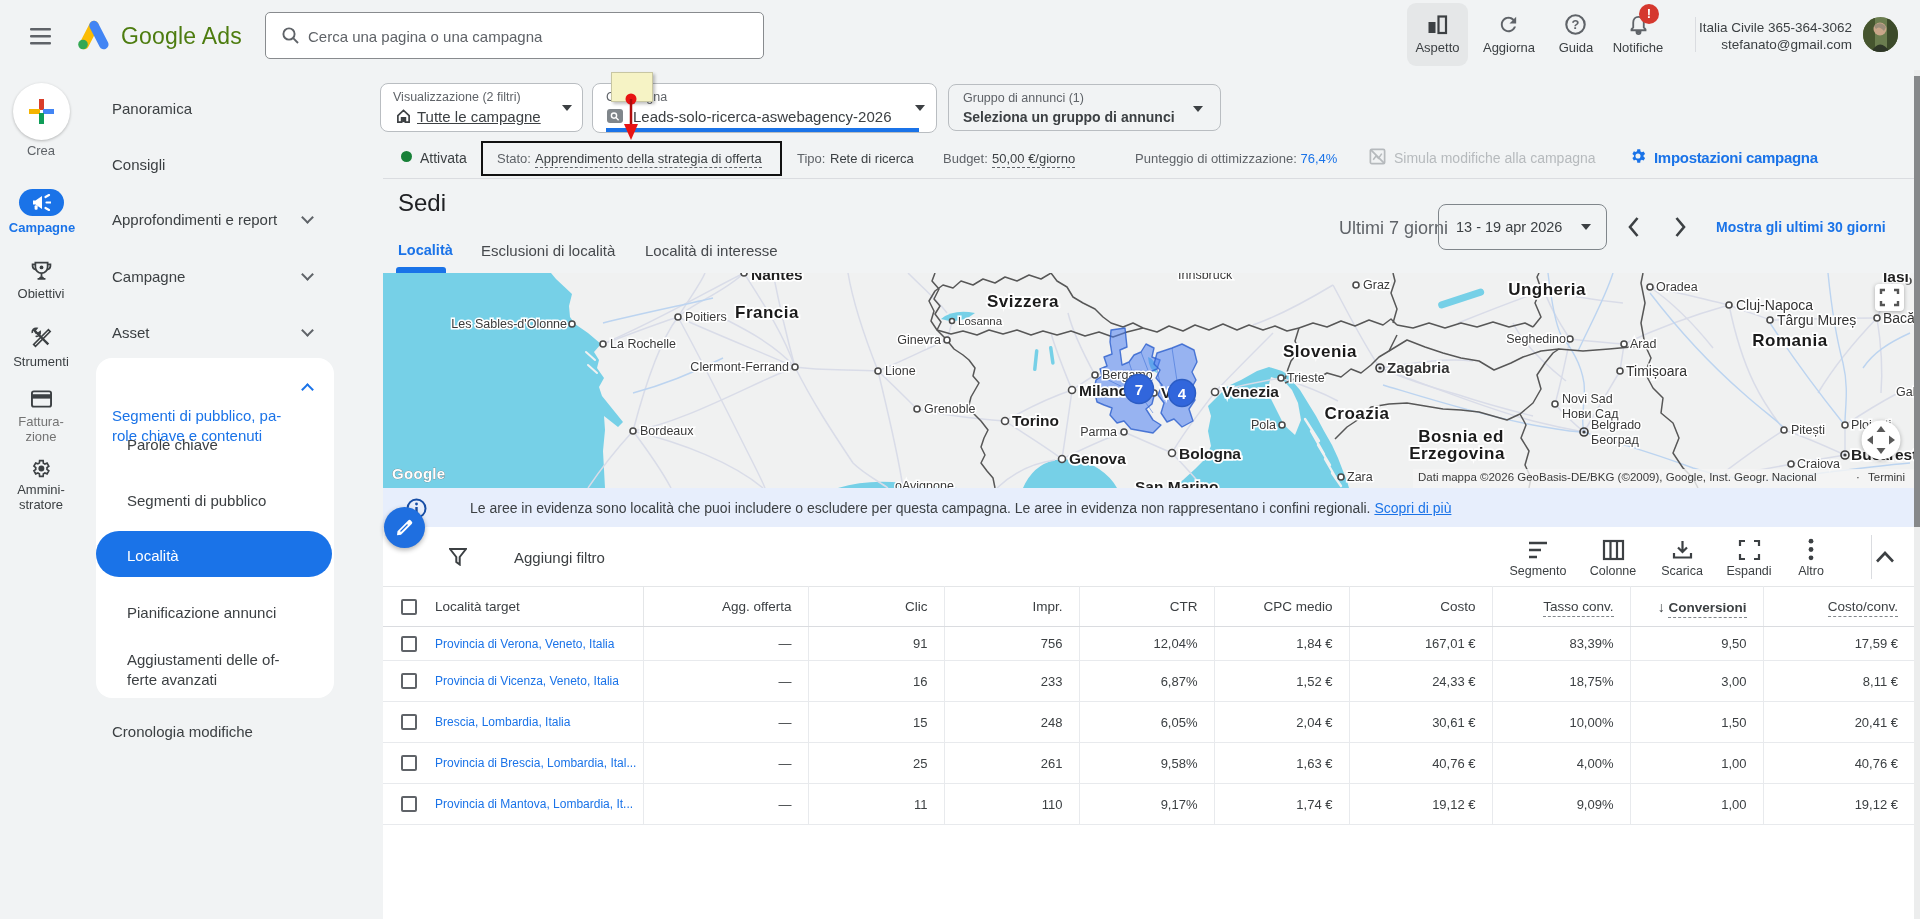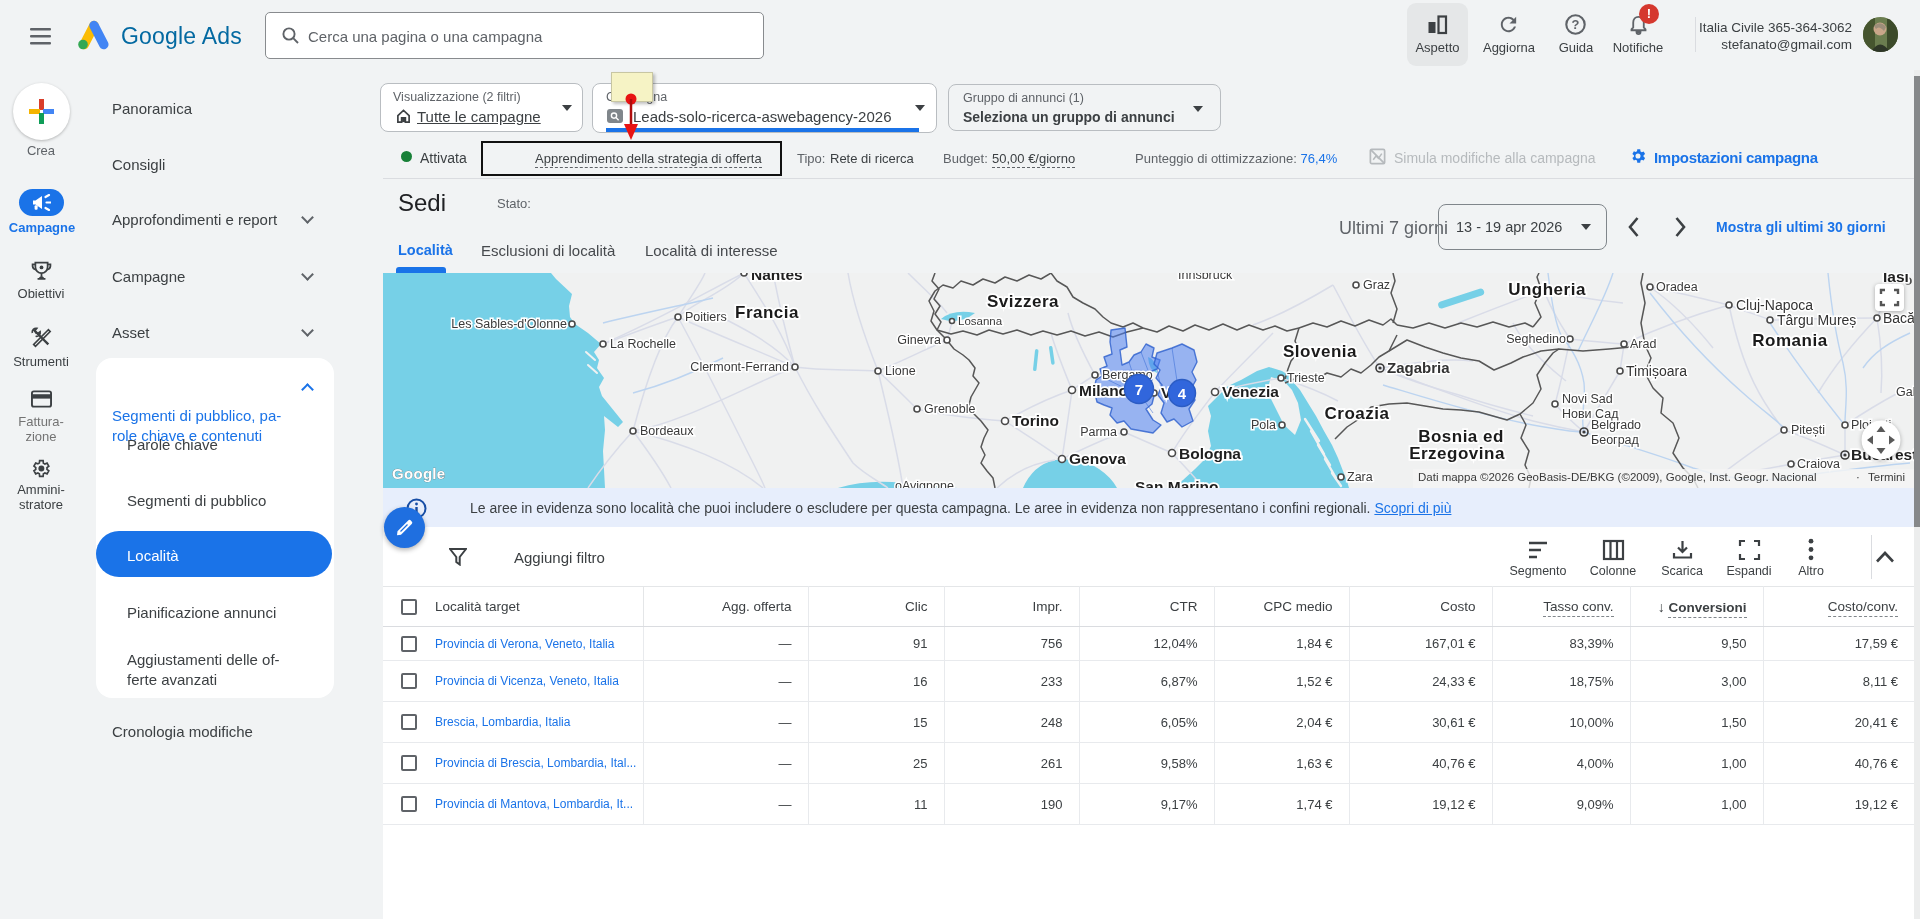--- a/index.html
+++ b/index.html
@@ -31,21 +31,21 @@
     <rect x="1" y="2" width="21" height="2.6" rx="1" fill="#5f6368"></rect>
     <rect x="1" y="9" width="21" height="2.6" rx="1" fill="#5f6368"></rect>
     <rect x="1" y="16" width="21" height="2.6" rx="1" fill="#5f6368"></rect>
   </svg>
 
   <svg class="abs" style="left:76px;top:20px;" width="33" height="30" viewBox="0 0 33 30">
     <line x1="8.2" y1="24.5" x2="18" y2="5.5" stroke="#fbbc04" stroke-width="9.4" stroke-linecap="round"></line>
     <line x1="18" y1="5.5" x2="27.8" y2="24.5" stroke="#4285f4" stroke-width="9.4" stroke-linecap="round"></line>
     <circle cx="7" cy="24.5" r="4.8" fill="#34a853"></circle>
   </svg>
-  <div class="abs" style="left:121px;top:23px;font-size:23px;color:#0369a1;letter-spacing:0.2px;">Google Ads</div>
+  <div class="abs" style="left:121px;top:23px;font-size:23px;color:#4d7c0f;letter-spacing:0.2px;">Google Ads</div>
 
   <div class="abs" style="left:265px;top:12px;width:499px;height:47px;background:#fff;border:1px solid #888b8e;border-radius:5px;"></div>
   <svg class="abs" style="left:281px;top:26px;" width="19" height="19" viewBox="0 0 19 19">
     <circle cx="8" cy="8" r="5.6" fill="none" stroke="#5f6368" stroke-width="1.9"></circle>
     <line x1="12.2" y1="12.2" x2="17" y2="17" stroke="#5f6368" stroke-width="1.9"></line>
   </svg>
   <div class="abs grey" style="left:308px;top:28px;font-size:15px;">Cerca una pagina o una campagna</div>
 
   <div class="abs" style="left:1407px;top:3px;width:61px;height:63px;background:#e5e7e8;border-radius:9px;"></div>
   <svg class="abs" style="left:1426px;top:13px;" width="23" height="23" viewBox="0 0 23 23">
@@ -182,21 +182,21 @@
   <div class="abs grey" style="left:963px;top:91px;font-size:12.5px;">Gruppo di annunci (1)</div>
   <div class="abs" style="left:963px;top:109px;font-size:14px;color:#3c4043;font-weight:bold;">Seleziona un gruppo di annunci</div>
   <div class="abs caret" style="left:1193px;top:106px;"></div>
 </div>
 
 <div class="abs" id="statusrow" style="left:0;top:0;">
   <div class="abs" style="left:383px;top:178px;width:1531px;height:1px;background:#dadce0;"></div>
   <div class="abs" style="left:401px;top:151px;width:11px;height:11px;border-radius:50%;background:#188038;"></div>
   <div class="abs" style="left:420px;top:150px;font-size:14px;color:#3c4043;">Attivata</div>
   <div class="abs" style="left:481px;top:141px;width:301px;height:35px;border:2.5px solid #111;"></div>
-  <div class="abs grey" style="left:497px;top:151px;font-size:13px;margin-top:45px;">Stato:</div>
+  <div class="abs grey" style="left:497px;top:151px;font-size:13px;">Stato:</div>
   <div class="abs" style="left:535px;top:151px;font-size:13px;color:#3c4043;border-bottom:1.5px dashed #5f6368;padding-bottom:1px;">Apprendimento della strategia di offerta</div>
   <div class="abs grey" style="left:797px;top:151px;font-size:13px;">Tipo:</div>
   <div class="abs" style="left:830px;top:151px;font-size:13px;color:#3c4043;">Rete di ricerca</div>
   <div class="abs grey" style="left:943px;top:151px;font-size:13px;">Budget:</div>
   <div class="abs" style="left:992px;top:151px;font-size:13px;color:#3c4043;border-bottom:1.5px dashed #5f6368;padding-bottom:1px;">50,00 €/giorno</div>
   <div class="abs grey" style="left:1135px;top:151px;font-size:13px;">Punteggio di ottimizzazione: <span class="blue">76,4%</span></div>
   <svg class="abs" style="left:1368px;top:147px;" width="19" height="19" viewBox="0 0 20 20">
     <rect x="2.5" y="2.5" width="15" height="15" rx="1.5" fill="none" stroke="#b6babd" stroke-width="1.8"></rect>
     <path d="M2.5 2.5 L17.5 17.5" stroke="#b6babd" stroke-width="1.8"></path>
     <path d="M5.5 13.5 l3-4 2.5 2.5 3.5-5" fill="none" stroke="#b6babd" stroke-width="1.6"></path>
@@ -660,21 +660,21 @@
             <td class="num">40,76 €</td>
             <td class="num">4,00%</td>
             <td class="num">1,00</td>
             <td class="num" style="border-right:none;">40,76 €</td>
     </tr>
     <tr style="height:41px;">
       <td class="cb"><span class="box"></span></td>
       <td class="lnk">Provincia di Mantova, Lombardia, It...</td>
       <td class="num">—</td>
             <td class="num">11</td>
-            <td class="num">190</td>
+            <td class="num">110</td>
             <td class="num">9,17%</td>
             <td class="num">1,74 €</td>
             <td class="num">19,12 €</td>
             <td class="num">9,09%</td>
             <td class="num">1,00</td>
             <td class="num" style="border-right:none;">19,12 €</td>
     </tr>
   </tbody>
       </table>
 </div>

